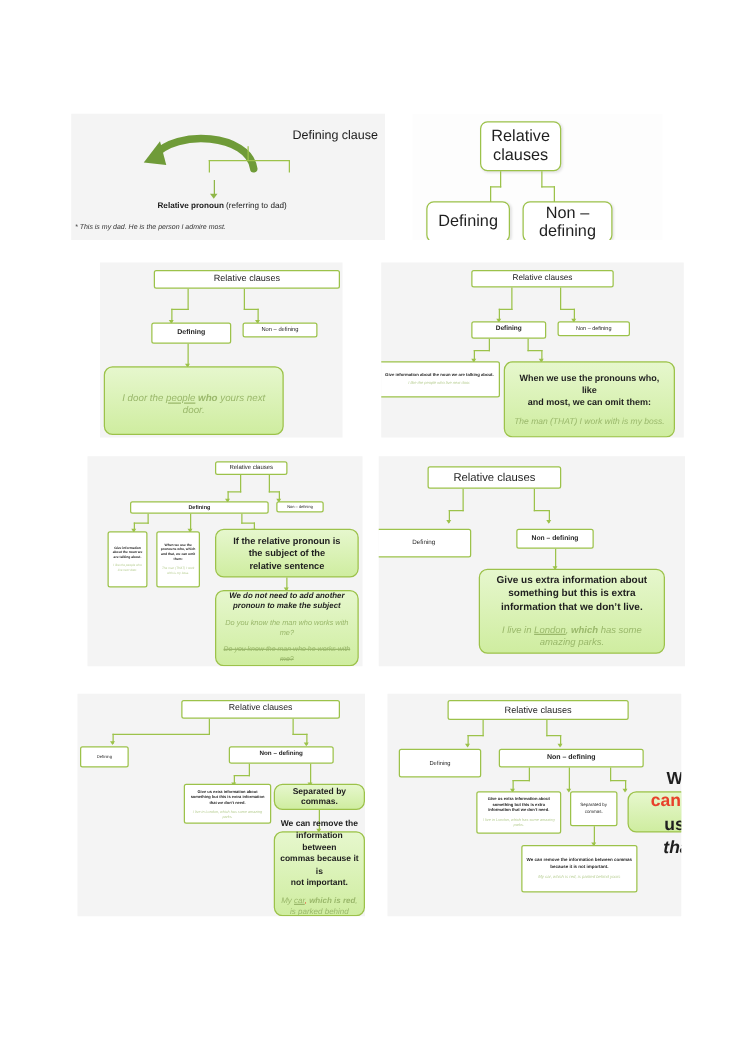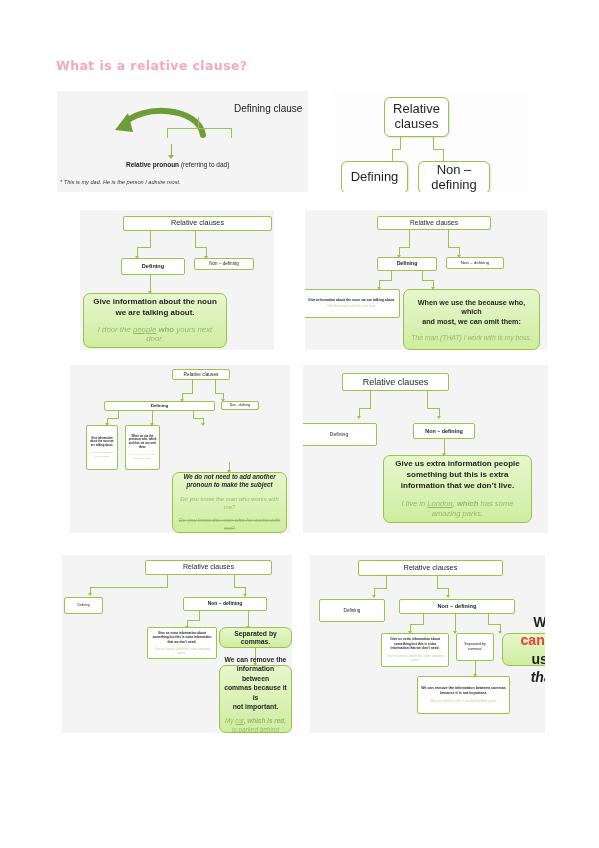--- a/index.html
+++ b/index.html
@@ -60,21 +60,20 @@
   .relcl-label{position:absolute;font-size:10px;white-space:nowrap;color:#1a1a1a;}
   .relpro{position:absolute;font-size:6.5px;white-space:nowrap;color:#1a1a1a;}
   .footnote{position:absolute;font-size:5.6px;font-style:italic;white-space:nowrap;color:#333;}
   .curve{position:absolute;}
 </style>
 </head>
 <body>
 
 <div class="page">
 
-  <div class="title">What is a relative clause?</div>
 
   <div class="panel" style="left:57px;top:91px;width:251px;height:101px;">
 
     <svg class="curve" style="left:28px;top:8px;" width="180" height="44" viewBox="0 0 180 44">
       <path d="M118 36 C114 8 56 4 38 26" fill="none" stroke="#6f9b38" stroke-width="6" stroke-linecap="round"></path>
       <path d="M43 14 L30 31 L48 33 Z" fill="#6f9b38"></path>
     </svg>
 
     <div class="bracket" style="left:110px;top:37px;width:63px;height:9px;"></div>
     <div class="ln v" style="left:141px;top:26px;height:11px;"></div>
@@ -134,24 +133,20 @@
     </div>
     <div class="node" style="left:114px;top:48px;width:60px;height:12px;font-size:4.6px;">
       <div class="inner">Non – defining</div>
     </div>
 
     <div class="ln v" style="left:70px;top:65px;height:18px;"></div>
     <div class="arw sm" style="left:68px;top:81px;"></div>
 
     <div class="node green" style="left:3px;top:83px;width:144px;height:55px;">
       <div class="inner" style="padding:7px 6px;">
-        <div style="font-size:8px;font-weight:600;line-height:1.35;">
-          <div>Give information about the noun</div>
-          <div>we are talking about.</div>
-        </div>
         <div class="i muted" style="font-size:7.8px;margin-top:7px;">
           <span>I door the </span><span class="u">people</span><span class="b"> who </span><span>yours next door.</span>
         </div>
       </div>
     </div>
   </div>
 
   <div class="panel" style="left:305px;top:210px;width:242px;height:140px;">
 
     <div class="node" style="left:72px;top:6px;width:114px;height:14px;font-size:6.6px;">
@@ -188,21 +183,21 @@
     <div class="node" style="left:-2px;top:79px;width:97px;height:29px;">
       <div class="inner" style="padding:4px 4px;">
         <div style="font-size:3.4px;font-weight:700;line-height:1.3;">Give information about the noun we are talking about.</div>
         <div class="i muted2" style="font-size:3.2px;margin-top:3px;">I like the people who live next door.</div>
       </div>
     </div>
 
     <div class="node green" style="left:98px;top:79px;width:137px;height:61px;">
       <div class="inner" style="padding:6px 5px;">
         <div style="font-size:7.2px;font-weight:600;line-height:1.35;">
-          <div>When we use the because who, which</div>
+          <div>When we use the pronouns who, like</div>
           <div>and most, we can omit them:</div>
         </div>
         <div class="i muted" style="font-size:6.8px;margin-top:7px;">The man (THAT) I work with is my boss.</div>
       </div>
     </div>
   </div>
 
   <div class="panel" style="left:70px;top:365px;width:220px;height:168px;">
 
     <div class="node" style="left:102px;top:4px;width:58px;height:11px;font-size:4.8px;">
@@ -246,20 +241,27 @@
       </div>
     </div>
 
     <div class="node" style="left:55px;top:60px;width:35px;height:45px;">
       <div class="inner" style="padding:3px 2px;">
         <div style="font-size:2.7px;font-weight:700;line-height:1.45;">When we use the pronouns who, which and that, we can omit them:</div>
         <div class="i muted2" style="font-size:2.5px;margin-top:3px;line-height:1.45;">The man (THAT) I work with is my boss.</div>
       </div>
     </div>
 
+    <div class="node green" style="left:102px;top:58px;width:115px;height:39px;">
+      <div class="inner" style="padding:4px 5px;font-size:7.4px;font-weight:600;line-height:1.35;">
+        <div>If the relative pronoun is</div>
+        <div>the subject of the</div>
+        <div>relative sentence</div>
+      </div>
+    </div>
 
     <div class="ln v" style="left:159px;top:97px;height:10px;"></div>
     <div class="arw sm" style="left:157px;top:105px;"></div>
 
     <div class="node green" style="left:102px;top:107px;width:115px;height:61px;">
       <div class="inner" style="padding:5px 5px;">
         <div class="i" style="font-size:6.3px;font-weight:700;line-height:1.4;">
           <div>We do not need to add another</div>
           <div>pronoun to make the subject</div>
         </div>
@@ -291,21 +293,21 @@
     <div class="node" style="left:110px;top:58px;width:62px;height:16px;font-size:5.4px;font-weight:700;">
         <div class="inner">Non – defining</div>
     </div>
 
     <div class="ln v" style="left:141px;top:74px;height:16px;"></div>
     <div class="arw sm" style="left:139px;top:88px;"></div>
 
     <div class="node green" style="left:80px;top:90px;width:149px;height:68px;">
       <div class="inner" style="padding:7px 6px;">
         <div style="font-size:8px;font-weight:600;line-height:1.4;">
-          <div>Give us extra information people</div>
+          <div>Give us extra information about</div>
           <div>something but this is extra</div>
           <div>information that we don’t live.</div>
         </div>
         <div class="i muted" style="font-size:7.6px;margin-top:7px;line-height:1.4;">
           <span>I live in </span><span class="u">London</span><span>, </span><span class="b">which</span><span> has some amazing parks.</span>
         </div>
       </div>
     </div>
   </div>
 

